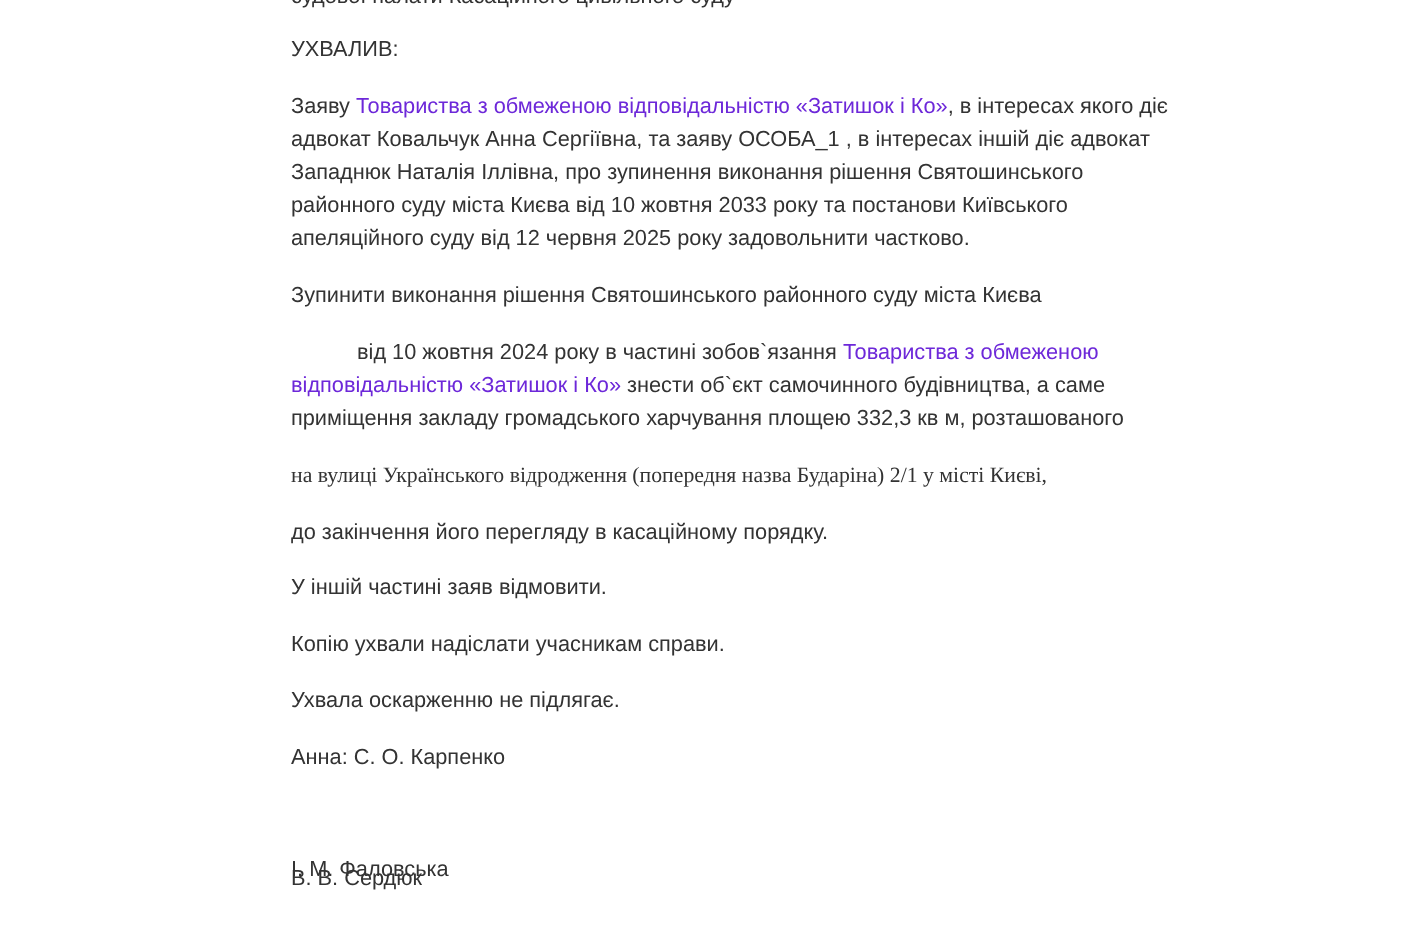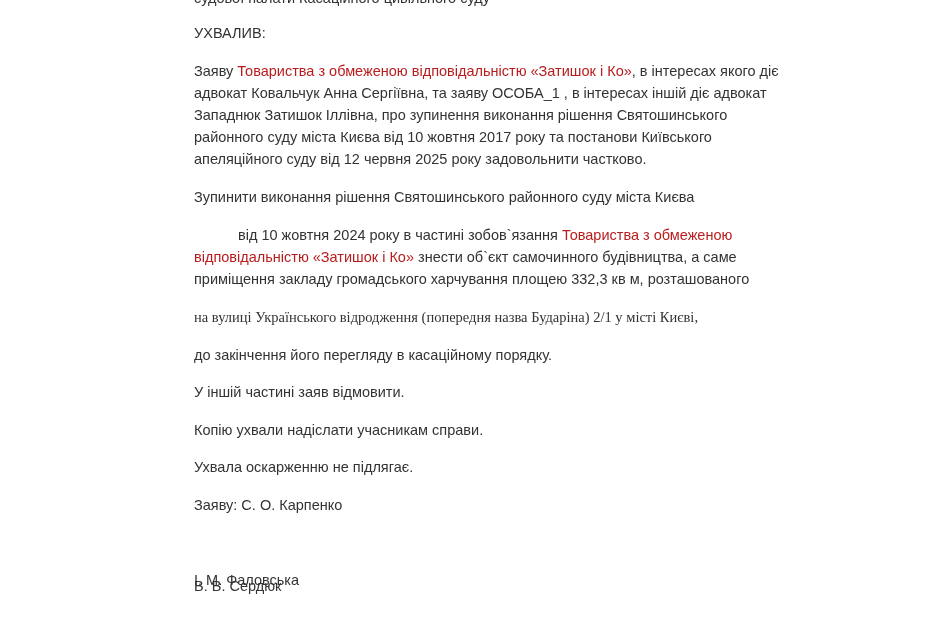--- a/index.html
+++ b/index.html
@@ -23,58 +23,58 @@
       width: 600px;
     }
     .p {
       position: absolute;
       left: 0;
       white-space: nowrap;
       line-height: 22.5px;
       margin: 0;
     }
     .link {
-      color: #b91c1c;
+      color: #6d28d9;
       text-decoration: none;
       cursor: pointer;
     }
     .cut-line {
       top: -13px;
     }
   </style>
 </head>
 <body>
 
 <div class="doc">
 
   <p class="p cut-line">судової палати Касаційного цивільного суду</p>
 
   <p class="p" style="top:22px;">УХВАЛИВ:</p>
 
   <div>
     <p class="p" style="top:60px;"><span>Заяву </span><a class="link">Товариства з обмеженою відповідальністю «Затишок і Ко»</a><span>, в інтересах якого діє</span></p>
     <p class="p" style="top:82px;">адвокат Ковальчук Анна Сергіївна, та заяву ОСОБА_1 , в інтересах іншій діє адвокат</p>
-    <p class="p" style="top:104px;">Западнюк Затишок Іллівна, про зупинення виконання рішення Святошинського</p>
-    <p class="p" style="top:126px;">районного суду міста Києва від 10 жовтня 2017 року та постанови Київського</p>
+    <p class="p" style="top:104px;">Западнюк Наталія Іллівна, про зупинення виконання рішення Святошинського</p>
+    <p class="p" style="top:126px;">районного суду міста Києва від 10 жовтня 2033 року та постанови Київського</p>
     <p class="p" style="top:148px;">апеляційного суду від 12 червня 2025 року задовольнити частково.</p>
   </div>
 
   <p class="p" style="top:186px;">Зупинити виконання рішення Святошинського районного суду міста Києва</p>
 
   <div>
     <p class="p" style="top:224px;margin-left:44px;"><span>від 10 жовтня 2024 року в частині зобов`язання </span><a class="link">Товариства з обмеженою</a></p>
     <p class="p" style="top:246px;"><a class="link">відповідальністю «Затишок і Ко»</a><span> знести об`єкт самочинного будівництва, а саме</span></p>
     <p class="p" style="top:268px;">приміщення закладу громадського харчування площею 332,3 кв м, розташованого</p>
   </div>
 
   <p class="p" style="top:306px;font-family:Liberation Serif, serif;">на вулиці Українського відродження (попередня назва Бударіна) 2/1 у місті Києві,</p>
   <p class="p" style="top:344px;">до закінчення його перегляду в касаційному порядку.</p>
   <p class="p" style="top:381px;">У іншій частині заяв відмовити.</p>
   <p class="p" style="top:419px;">Копію ухвали надіслати учасникам справи.</p>
   <p class="p" style="top:456px;">Ухвала оскарженню не підлягає.</p>
 
   <div>
-    <p class="p" style="top:494px;">Заяву: С. О. Карпенко</p>
+    <p class="p" style="top:494px;">Анна: С. О. Карпенко</p>
     <p class="p" style="top:531px;margin-top:44px;">В. В. Сердюк</p>
     <p class="p" style="top:569px;">І. М. Фаловська</p>
   </div>
 
 </div>
 
 </body></html>

